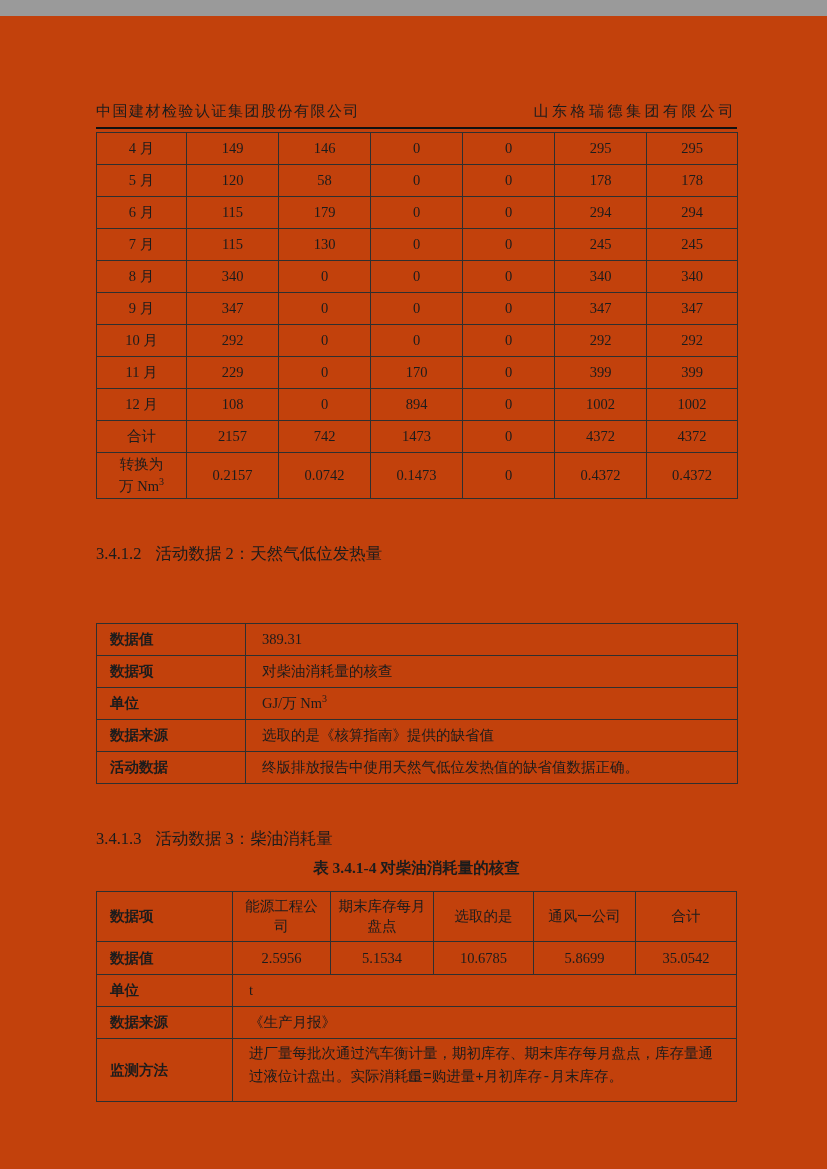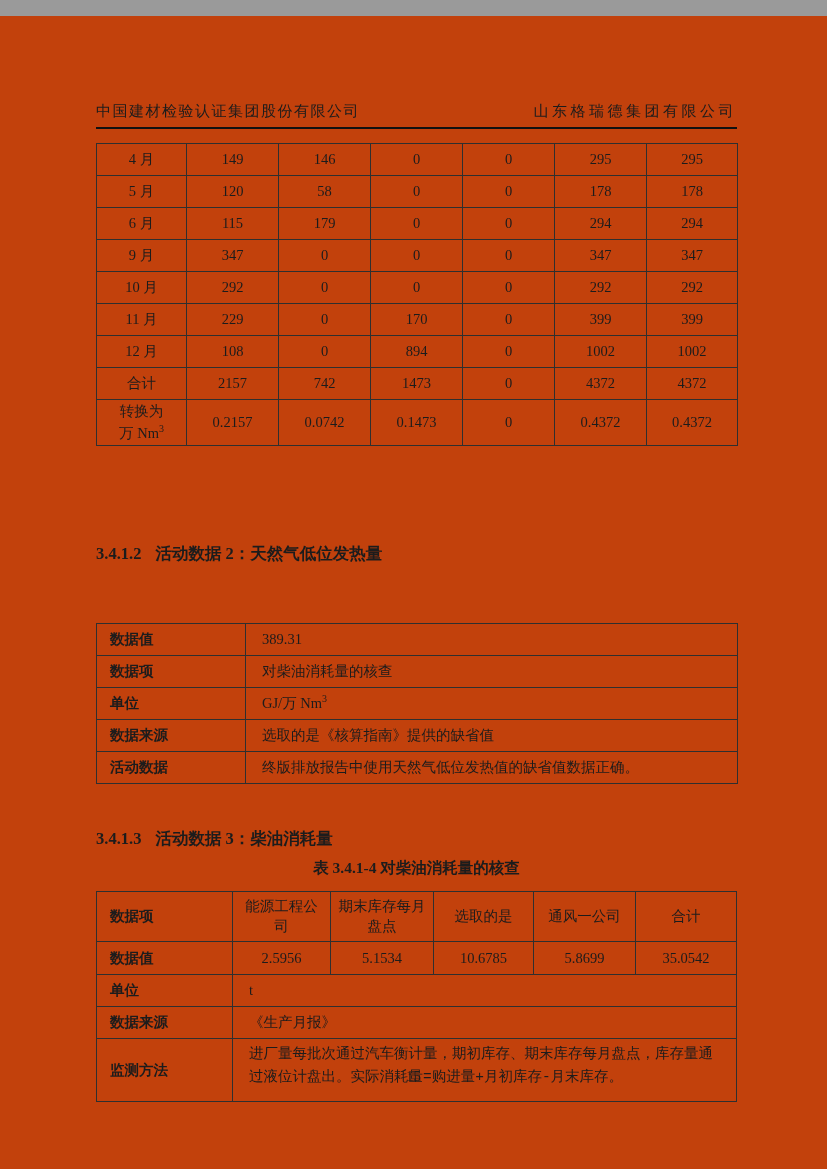--- a/index.html
+++ b/index.html
@@ -34,32 +34,32 @@
   table {
     border-collapse: collapse;
     table-layout: fixed;
     font-size: 14.5px;
     color: #1c1c1c;
   }
   td { border: 1px solid #2f2f2f; overflow: hidden; }
   .tbl { position: absolute; left: 96px; width: 641px; border: 1.5px solid #2f2f2f; }
 
   
-  .monthly { top: 127px; }
+  .monthly { top: 116px; }
   .monthly td { text-align: center; vertical-align: middle; height: 32px; }
   .monthly .conv-row td { height: 46px; }
   .conv-label { line-height: 1.45; }
   sup { font-size: 10px; vertical-align: super; line-height: 0; }
 
   
   .section-heading {
     position: absolute;
     left: 96px;
     width: 641px;
-    font-weight: bold;
+    font-weight: normal;
     font-size: 16.5px;
     white-space: nowrap;
   }
   .section-heading .num { margin-right: 14px; }
   .table-caption {
     position: absolute;
     left: 96px;
     width: 641px;
     text-align: center;
     font-weight: bold;
@@ -142,21 +142,39 @@
         <tr>
           <td>6 月</td>
           <td>115</td>
           <td>179</td>
           <td>0</td>
           <td>0</td>
           <td>294</td>
           <td>294</td>
         </tr>
 
-
+        <tr>
+          <td>7 月</td>
+          <td>115</td>
+          <td>130</td>
+          <td>0</td>
+          <td>0</td>
+          <td>245</td>
+          <td>245</td>
+        </tr>
+
+        <tr>
+          <td>8 月</td>
+          <td>340</td>
+          <td>0</td>
+          <td>0</td>
+          <td>0</td>
+          <td>340</td>
+          <td>340</td>
+        </tr>
 
         <tr>
           <td>9 月</td>
           <td>347</td>
           <td>0</td>
           <td>0</td>
           <td>0</td>
           <td>347</td>
           <td>347</td>
         </tr>

